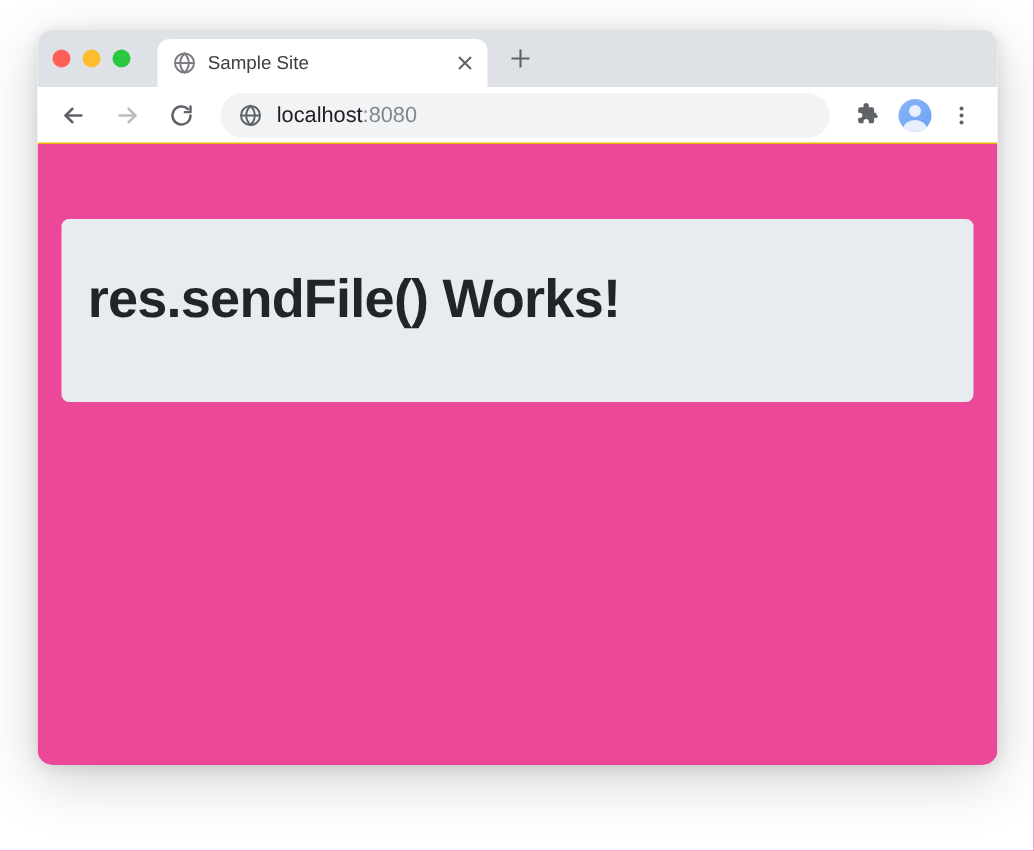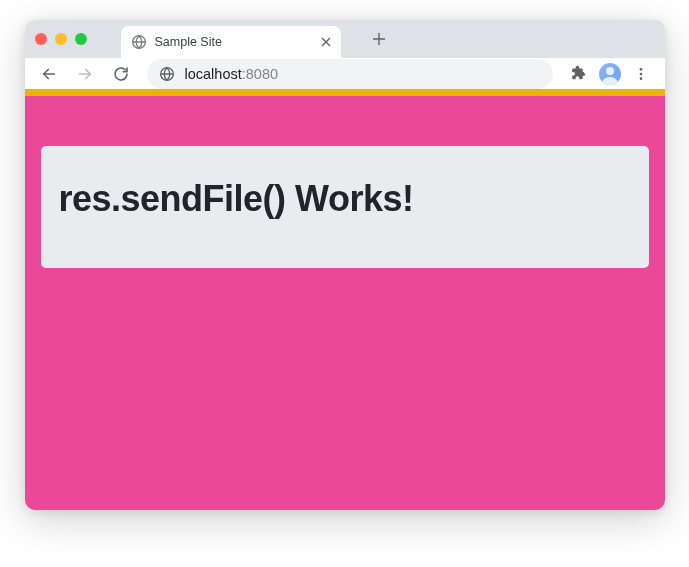--- a/index.html
+++ b/index.html
@@ -22,21 +22,20 @@
       display: flex;
       flex-direction: column;
     }
     .tab-strip {
       height: 38px;
       background: #dee1e6;
       display: flex;
       align-items: center;
       padding-left: 10px;
       position: relative;
-      gap: 16px;
     }
     .traffic-lights { display: flex; gap: 8px; align-items: center; margin-right: 18px; }
     .tl { width: 12px; height: 12px; border-radius: 50%; }
     .tl-close { background: #ff5f57; }
     .tl-min { background: #febc2e; }
     .tl-max { background: #28c840; }
     .tab {
       display: flex; align-items: center;
       background: #ffffff;
       height: 32px;
@@ -48,21 +47,21 @@
       color: #3c4043;
       align-self: flex-end;
     }
     .tab .favicon { display:flex; align-items:center; justify-content:center; }
     .tab .title { flex: 1; overflow: hidden; text-overflow: ellipsis; white-space: nowrap; }
     .tab .close { color:#5f6368; cursor:pointer; display:flex; align-items:center; }
     .new-tab { width:28px; height:28px; display:flex;align-items:center;justify-content:center; margin-left:8px; color:#5f6368; cursor:pointer; border-radius:50%; }
     .toolbar {
       height: 38px;
       background: #ffffff;
-      border-bottom: 7px solid #eab308;
+      border-bottom: 1px solid #eab308;
       display:flex; align-items:center;
       padding: 0 8px;
       gap: 4px;
     }
     .tb-btn {
       width:32px; height:32px; display:flex; align-items:center; justify-content:center;
       border-radius:50%; color:#5f6368; cursor:pointer;
     }
     .tb-btn.disabled { color:#b6b6b6; cursor:default; }
     .omnibox {

